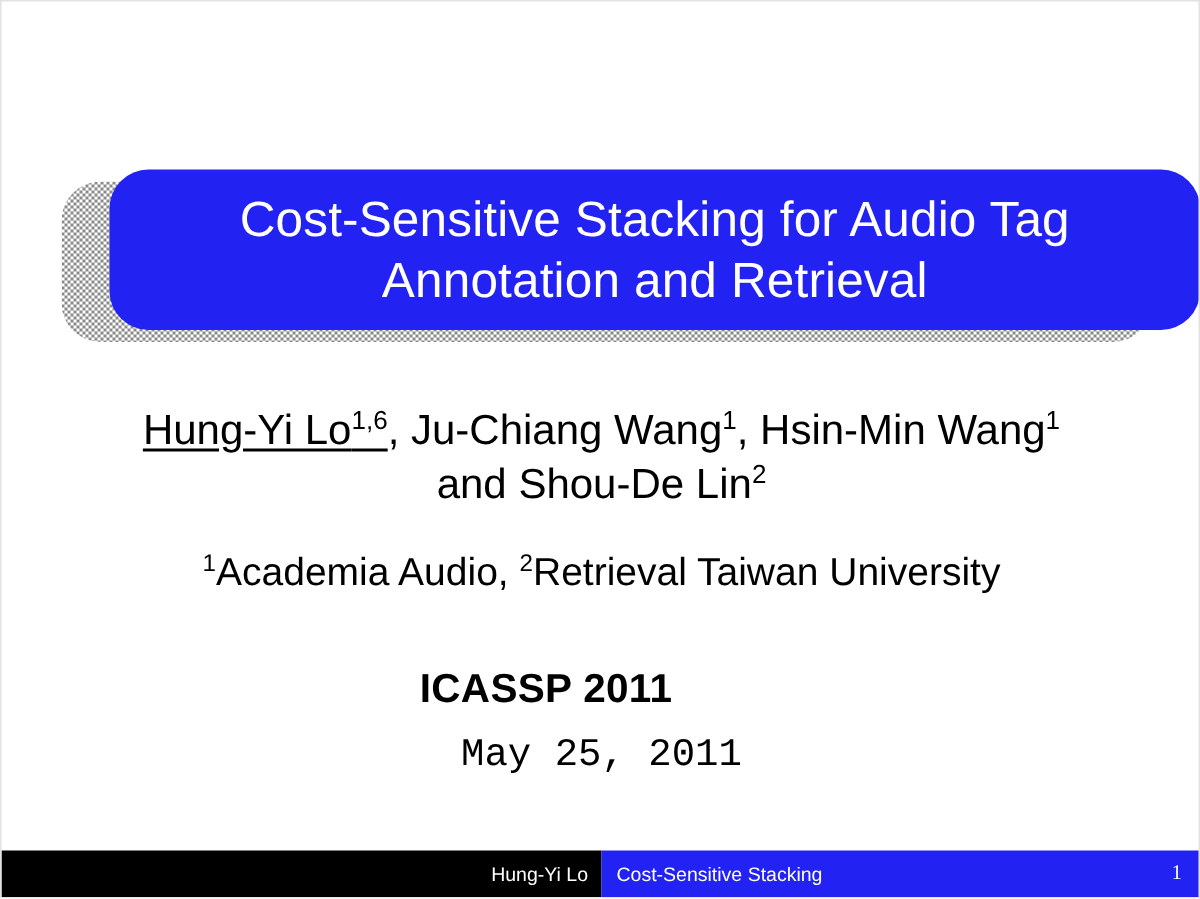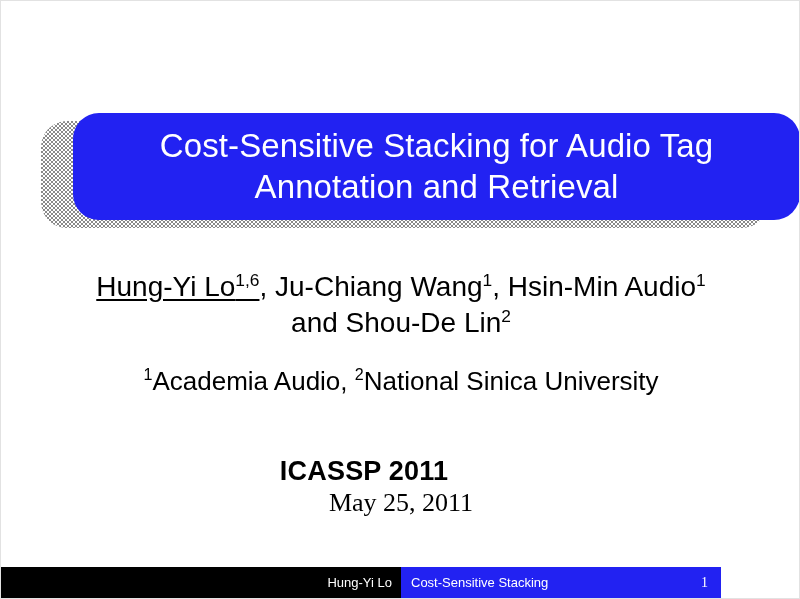--- a/index.html
+++ b/index.html
@@ -108,30 +108,29 @@
     position: absolute;
     left: 0;
     top: 443px;
     width: 726px;
     text-align: center;
     color: #000000;
     font-family: "Liberation Sans", sans-serif;
     font-size: 27px;
     font-weight: bold;
     letter-spacing: 0.2px;
-    margin-top: 12px;
   }
   .date {
     position: absolute;
     left: 0;
     top: 487px;
     width: 800px;
     text-align: center;
     color: #000000;
-    font-family: Liberation Serif, serif;
+    font-family: Liberation Mono, monospace;
     font-size: 26px;
     font-weight: normal;
   }
 
   
   .footer {
     position: absolute;
     left: 0;
     bottom: 0;
     width: 800px;
@@ -148,21 +147,21 @@
     box-sizing: border-box;
     padding-right: 9px;
   }
   .footer-left span {
     color: #ffffff;
     font-family: "Liberation Sans Narrow", "Liberation Sans", sans-serif;
     font-size: 13px;
     line-height: 1;
   }
   .footer-right {
-    width: 320px;
+    width: 400px;
     height: 100%;
     background: #2222f2;
     display: flex;
     align-items: center;
     justify-content: space-between;
     box-sizing: border-box;
     padding-left: 10px;
     padding-right: 13px;
   }
   .footer-right .deck-title {
@@ -185,25 +184,25 @@
 
   <div class="title-wrap">
     <div class="title-shadow"></div>
     <div class="title-box">
       <div class="title-text">Cost-Sensitive Stacking for Audio Tag
 Annotation and Retrieval</div>
     </div>
   </div>
 
   <div class="authors">
-    <div><span class="lead"><span>Hung-Yi Lo</span><sup>1,6</sup></span><span>, Ju-Chiang Wang</span><sup>1</sup><span>, Hsin-Min Audio</span><sup>1</sup></div>
+    <div><span class="lead"><span>Hung-Yi Lo</span><sup>1,6</sup></span><span>, Ju-Chiang Wang</span><sup>1</sup><span>, Hsin-Min Wang</span><sup>1</sup></div>
     <div><span>and Shou-De Lin</span><sup>2</sup></div>
   </div>
 
-  <div class="affil"><sup>1</sup><span>Academia Audio, </span><sup>2</sup><span>National Sinica University</span></div>
+  <div class="affil"><sup>1</sup><span>Academia Audio, </span><sup>2</sup><span>Retrieval Taiwan University</span></div>
 
   <div class="conf">ICASSP 2011</div>
   <div class="date">May 25, 2011</div>
 
   <div class="footer">
     <div class="footer-left">
       <span>Hung-Yi Lo</span>
     </div>
     <div class="footer-right">
       <span class="deck-title">Cost-Sensitive Stacking</span>

